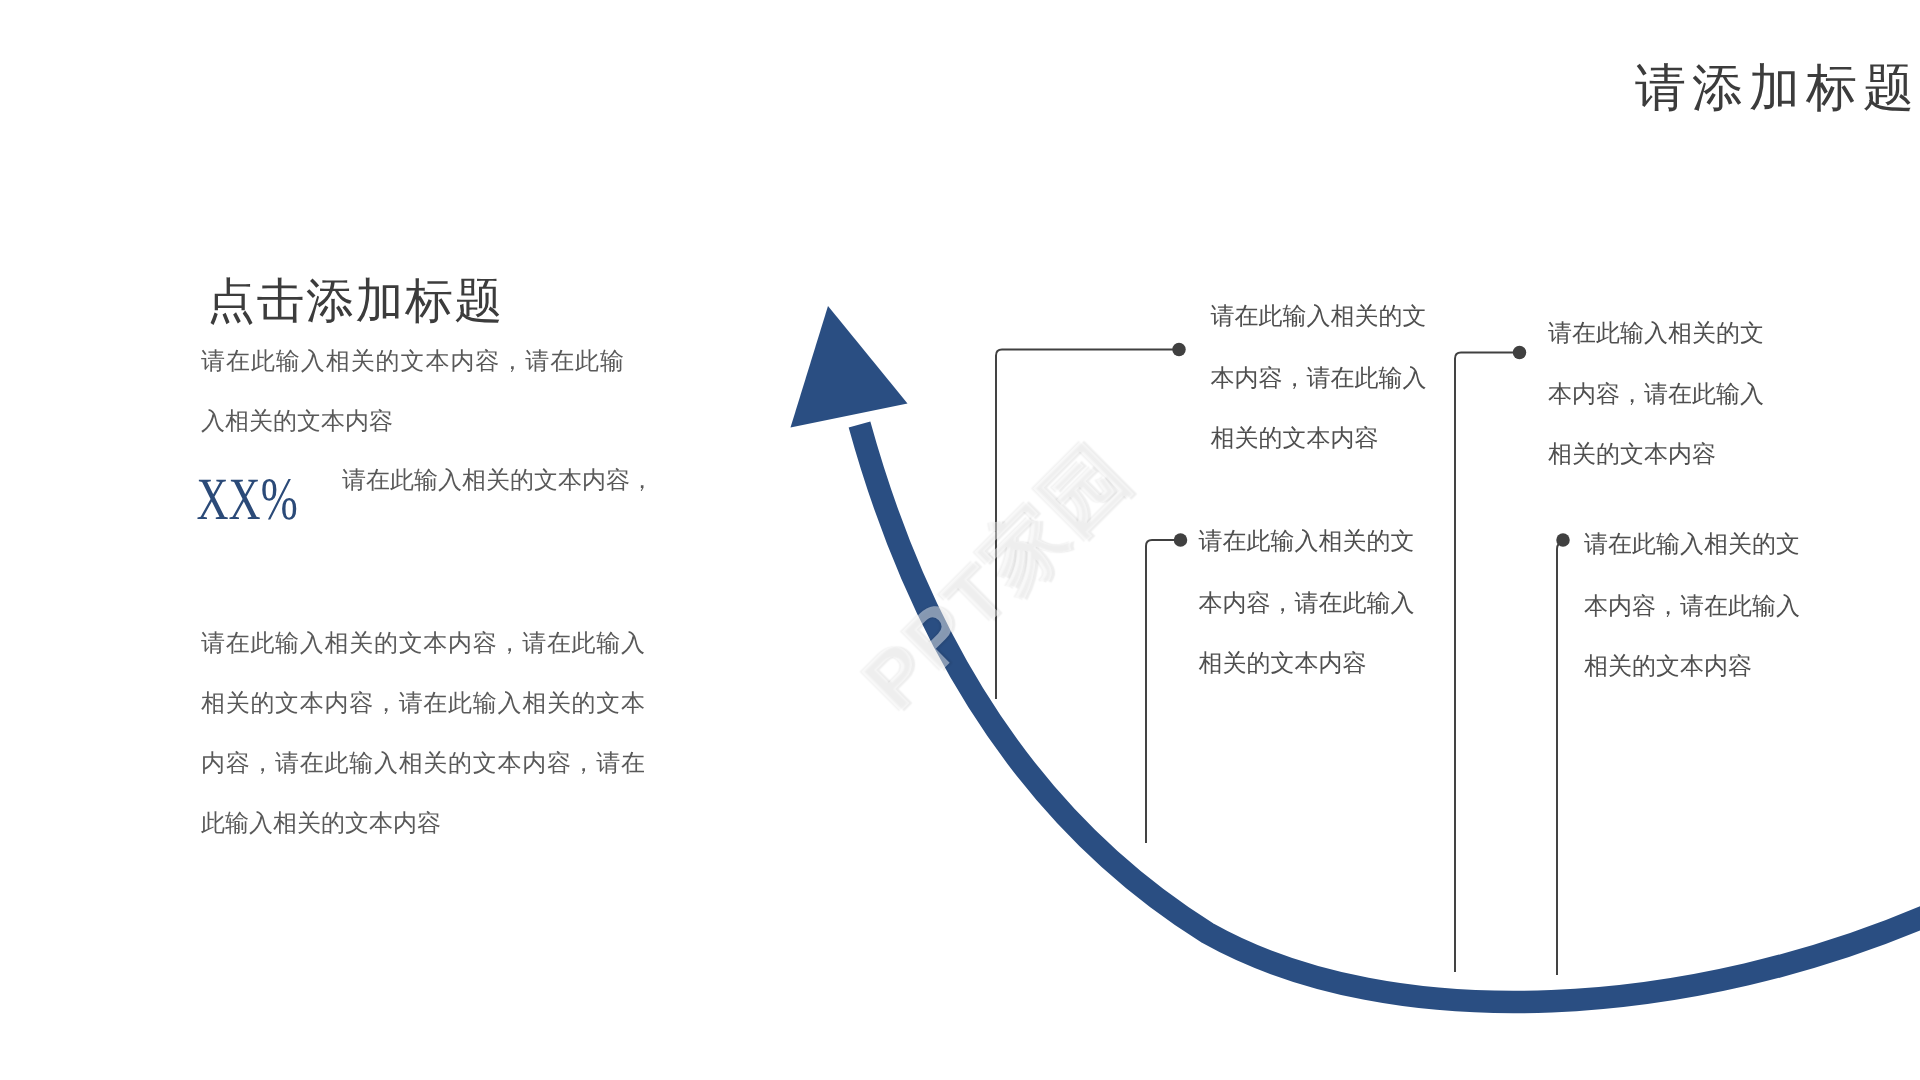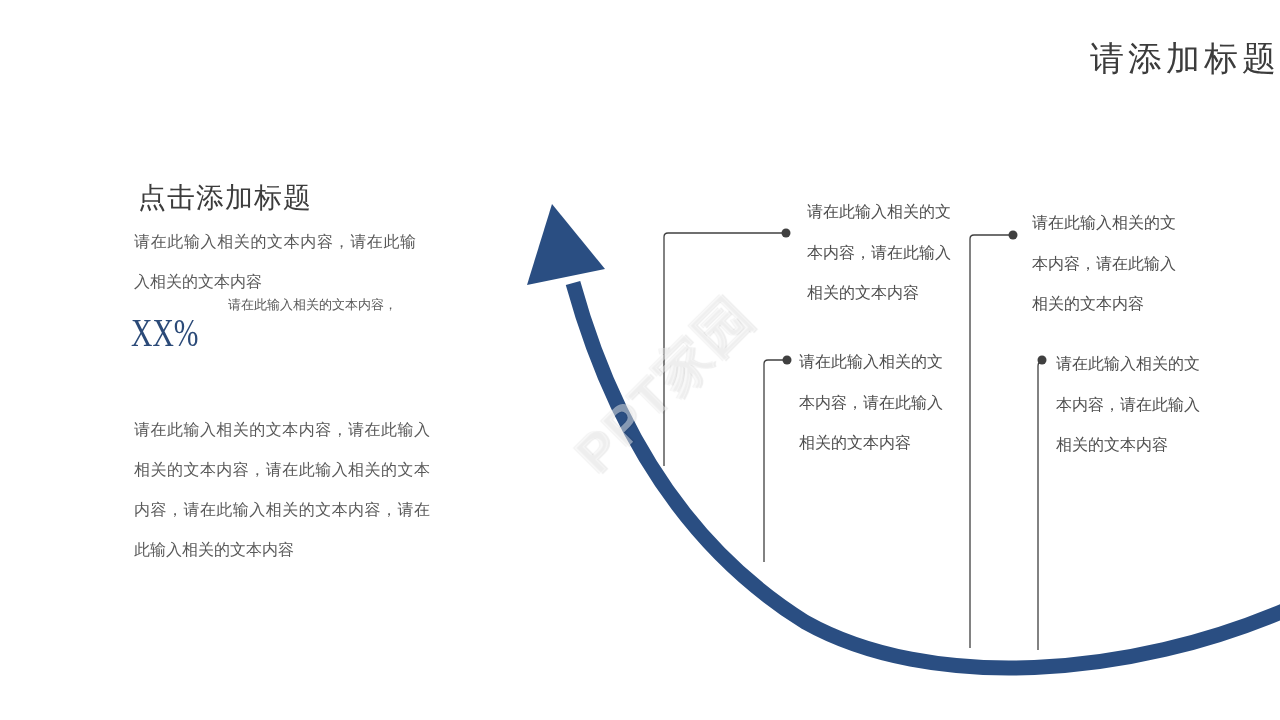--- a/index.html
+++ b/index.html
@@ -11,37 +11,37 @@
   
   .slide-title{
     left:0;top:36px;width:1280px;text-align:right;
     font-family:"Liberation Serif","DejaVu Serif",serif;
     font-size:34px;letter-spacing:4px;color:var(--title-gray,#3c3c3c);
   }
   
   .left-heading{
     left:138px;top:179px;
     font-family:"Liberation Serif","DejaVu Serif",serif;
-    font-size:28px;color:var(--title-gray,#3c3c3c);letter-spacing:1px;
+    font-size:32px;color:var(--title-gray,#3c3c3c);letter-spacing:1px;
   }
   .left-intro{
     left:134px;top:222px;width:282px;
     font-size:16px;line-height:40px;color:var(--body-gray,#595959);
     text-align:justify;
   }
   .stat-value{
     left:131px;top:309px;
     font-family:"Liberation Serif","DejaVu Serif",serif;
     font-size:40px;color:var(--stat-blue,#2b4a78);
     display:inline-block;transform:scaleX(0.74);transform-origin:left center;
     white-space:nowrap;
   }
   .stat-caption{
-    left:228px;top:284px;width:240px;
-    font-size:13px;line-height:41px;color:var(--body-gray,#595959);
+    left:228px;top:300px;width:240px;
+    font-size:16px;line-height:41px;color:var(--body-gray,#595959);
   }
   .stat-caption span{display:block;}
   .left-paragraph{
     left:134px;top:410px;width:296px;
     font-size:16px;line-height:40px;color:var(--body-gray,#595959);
     text-align:justify;
   }
   
   .callout{
     width:156px;font-size:16px;line-height:40.5px;

